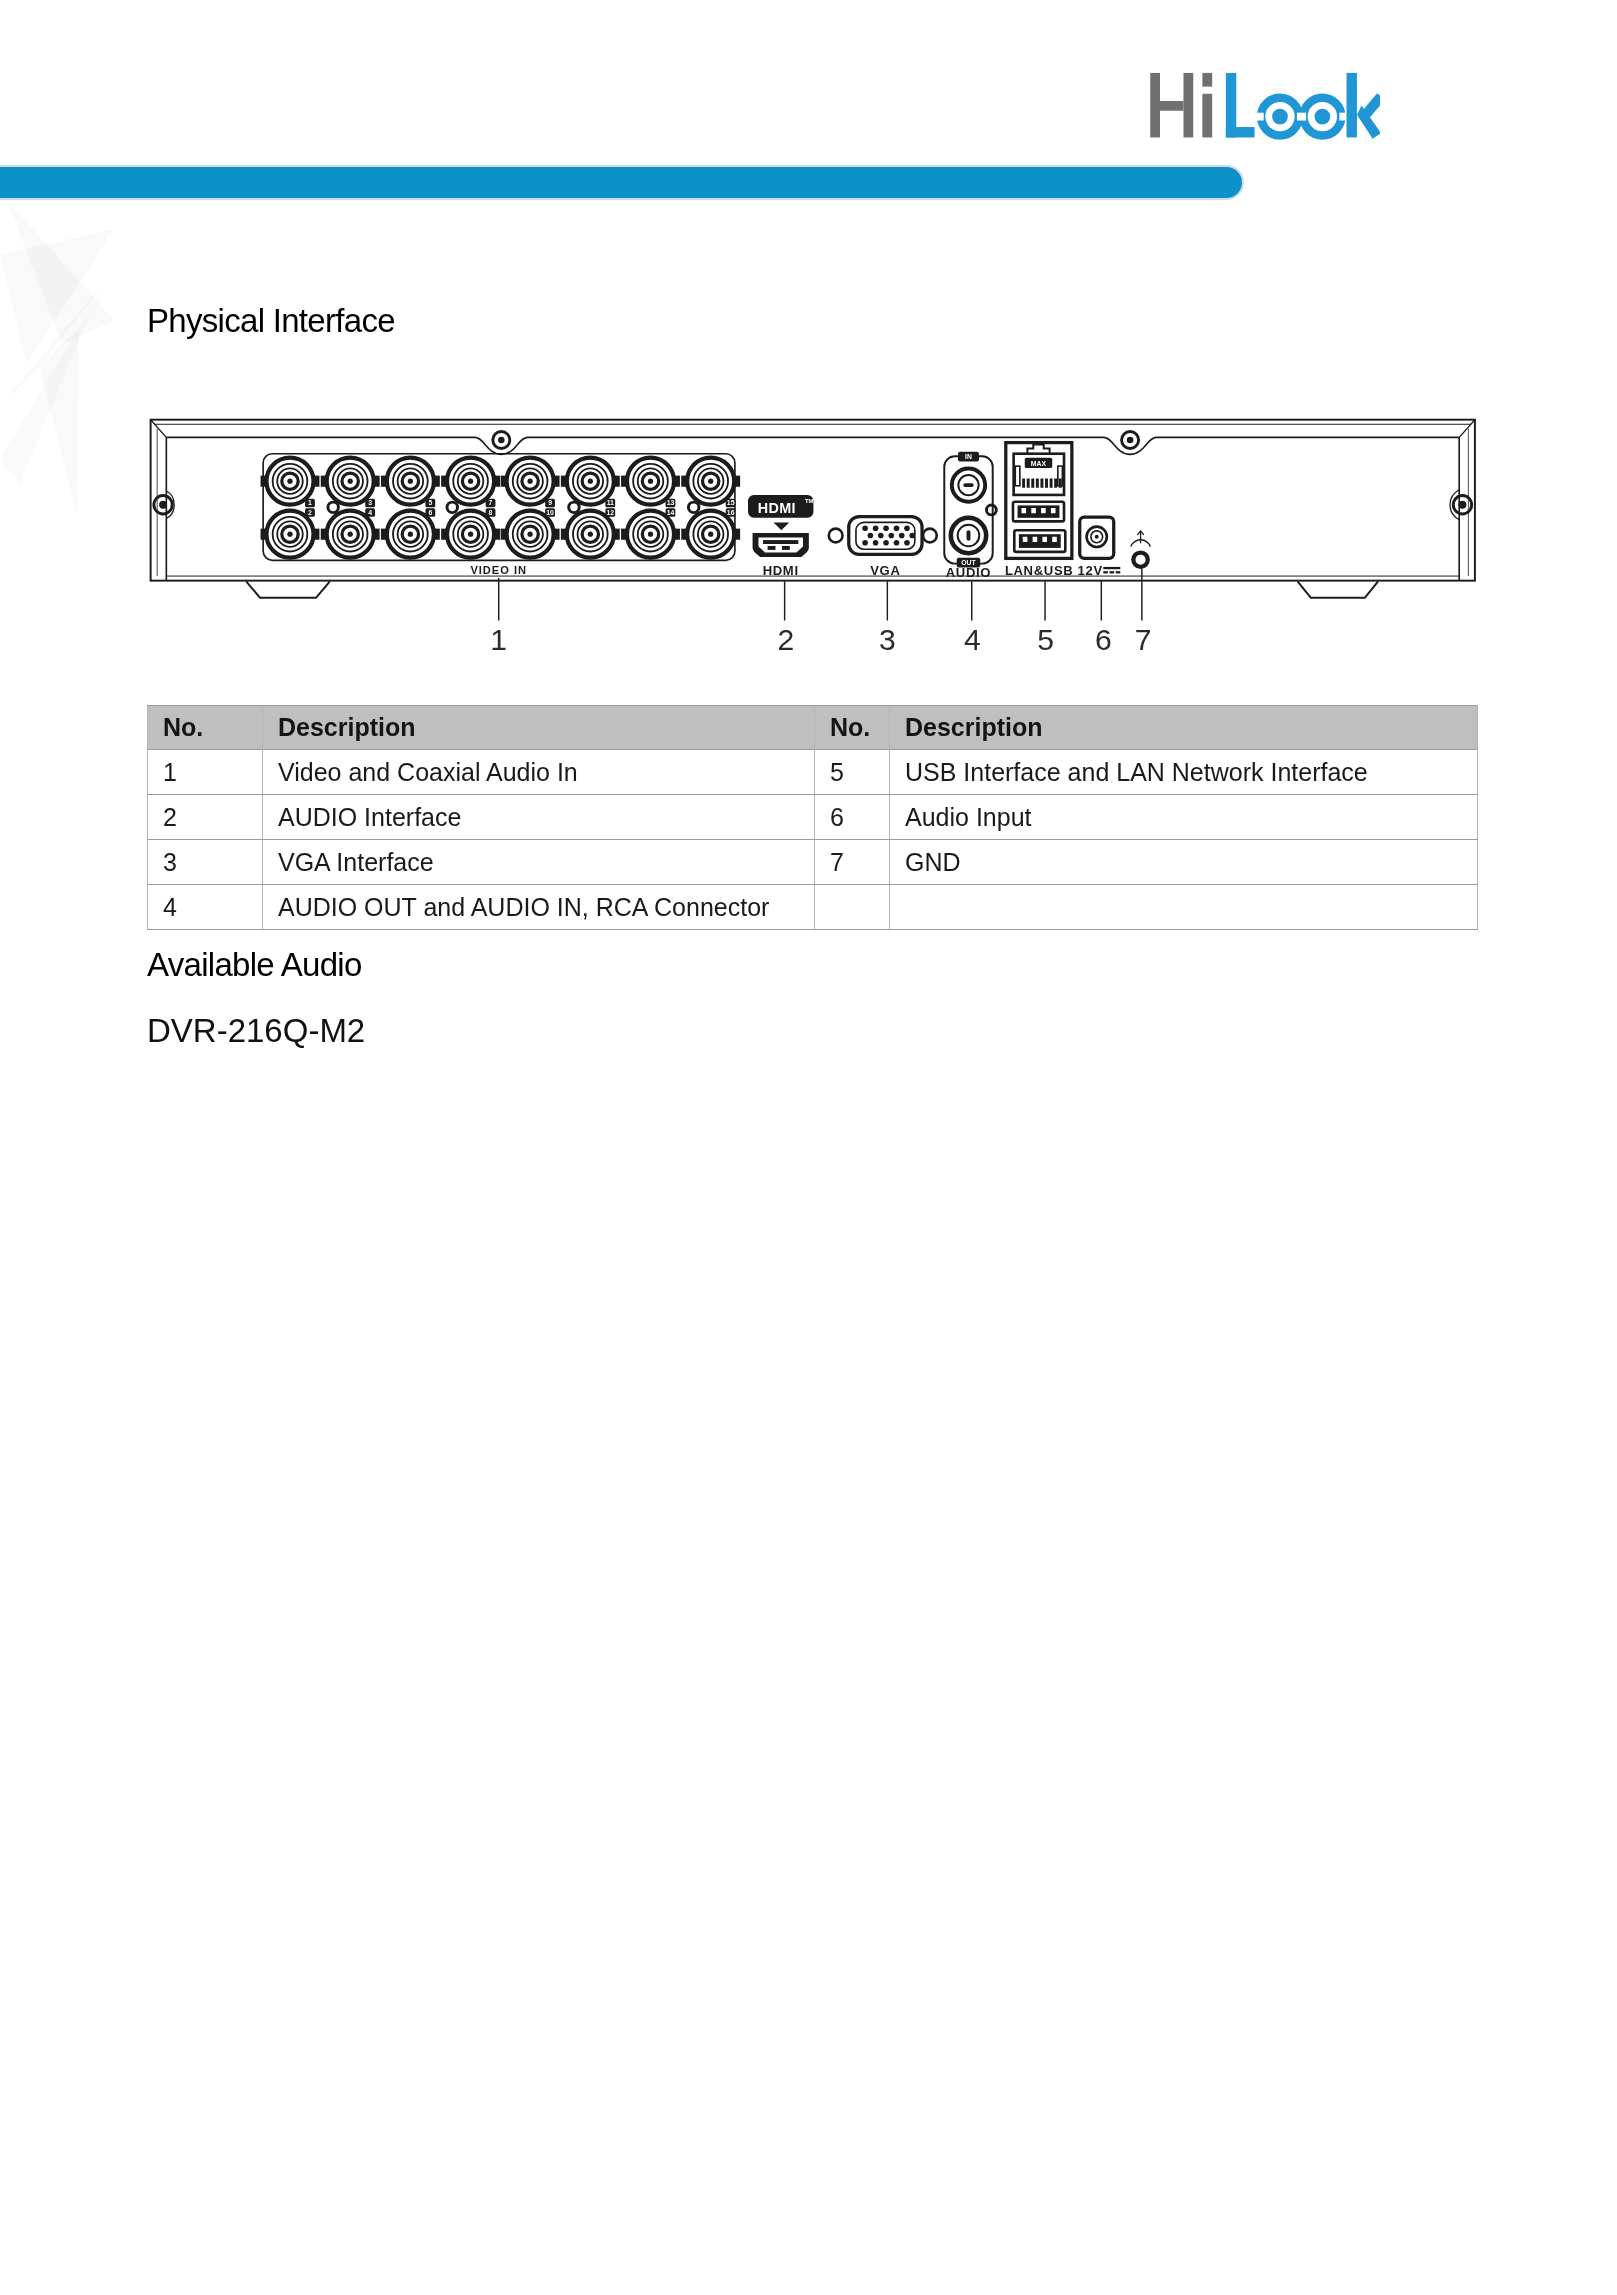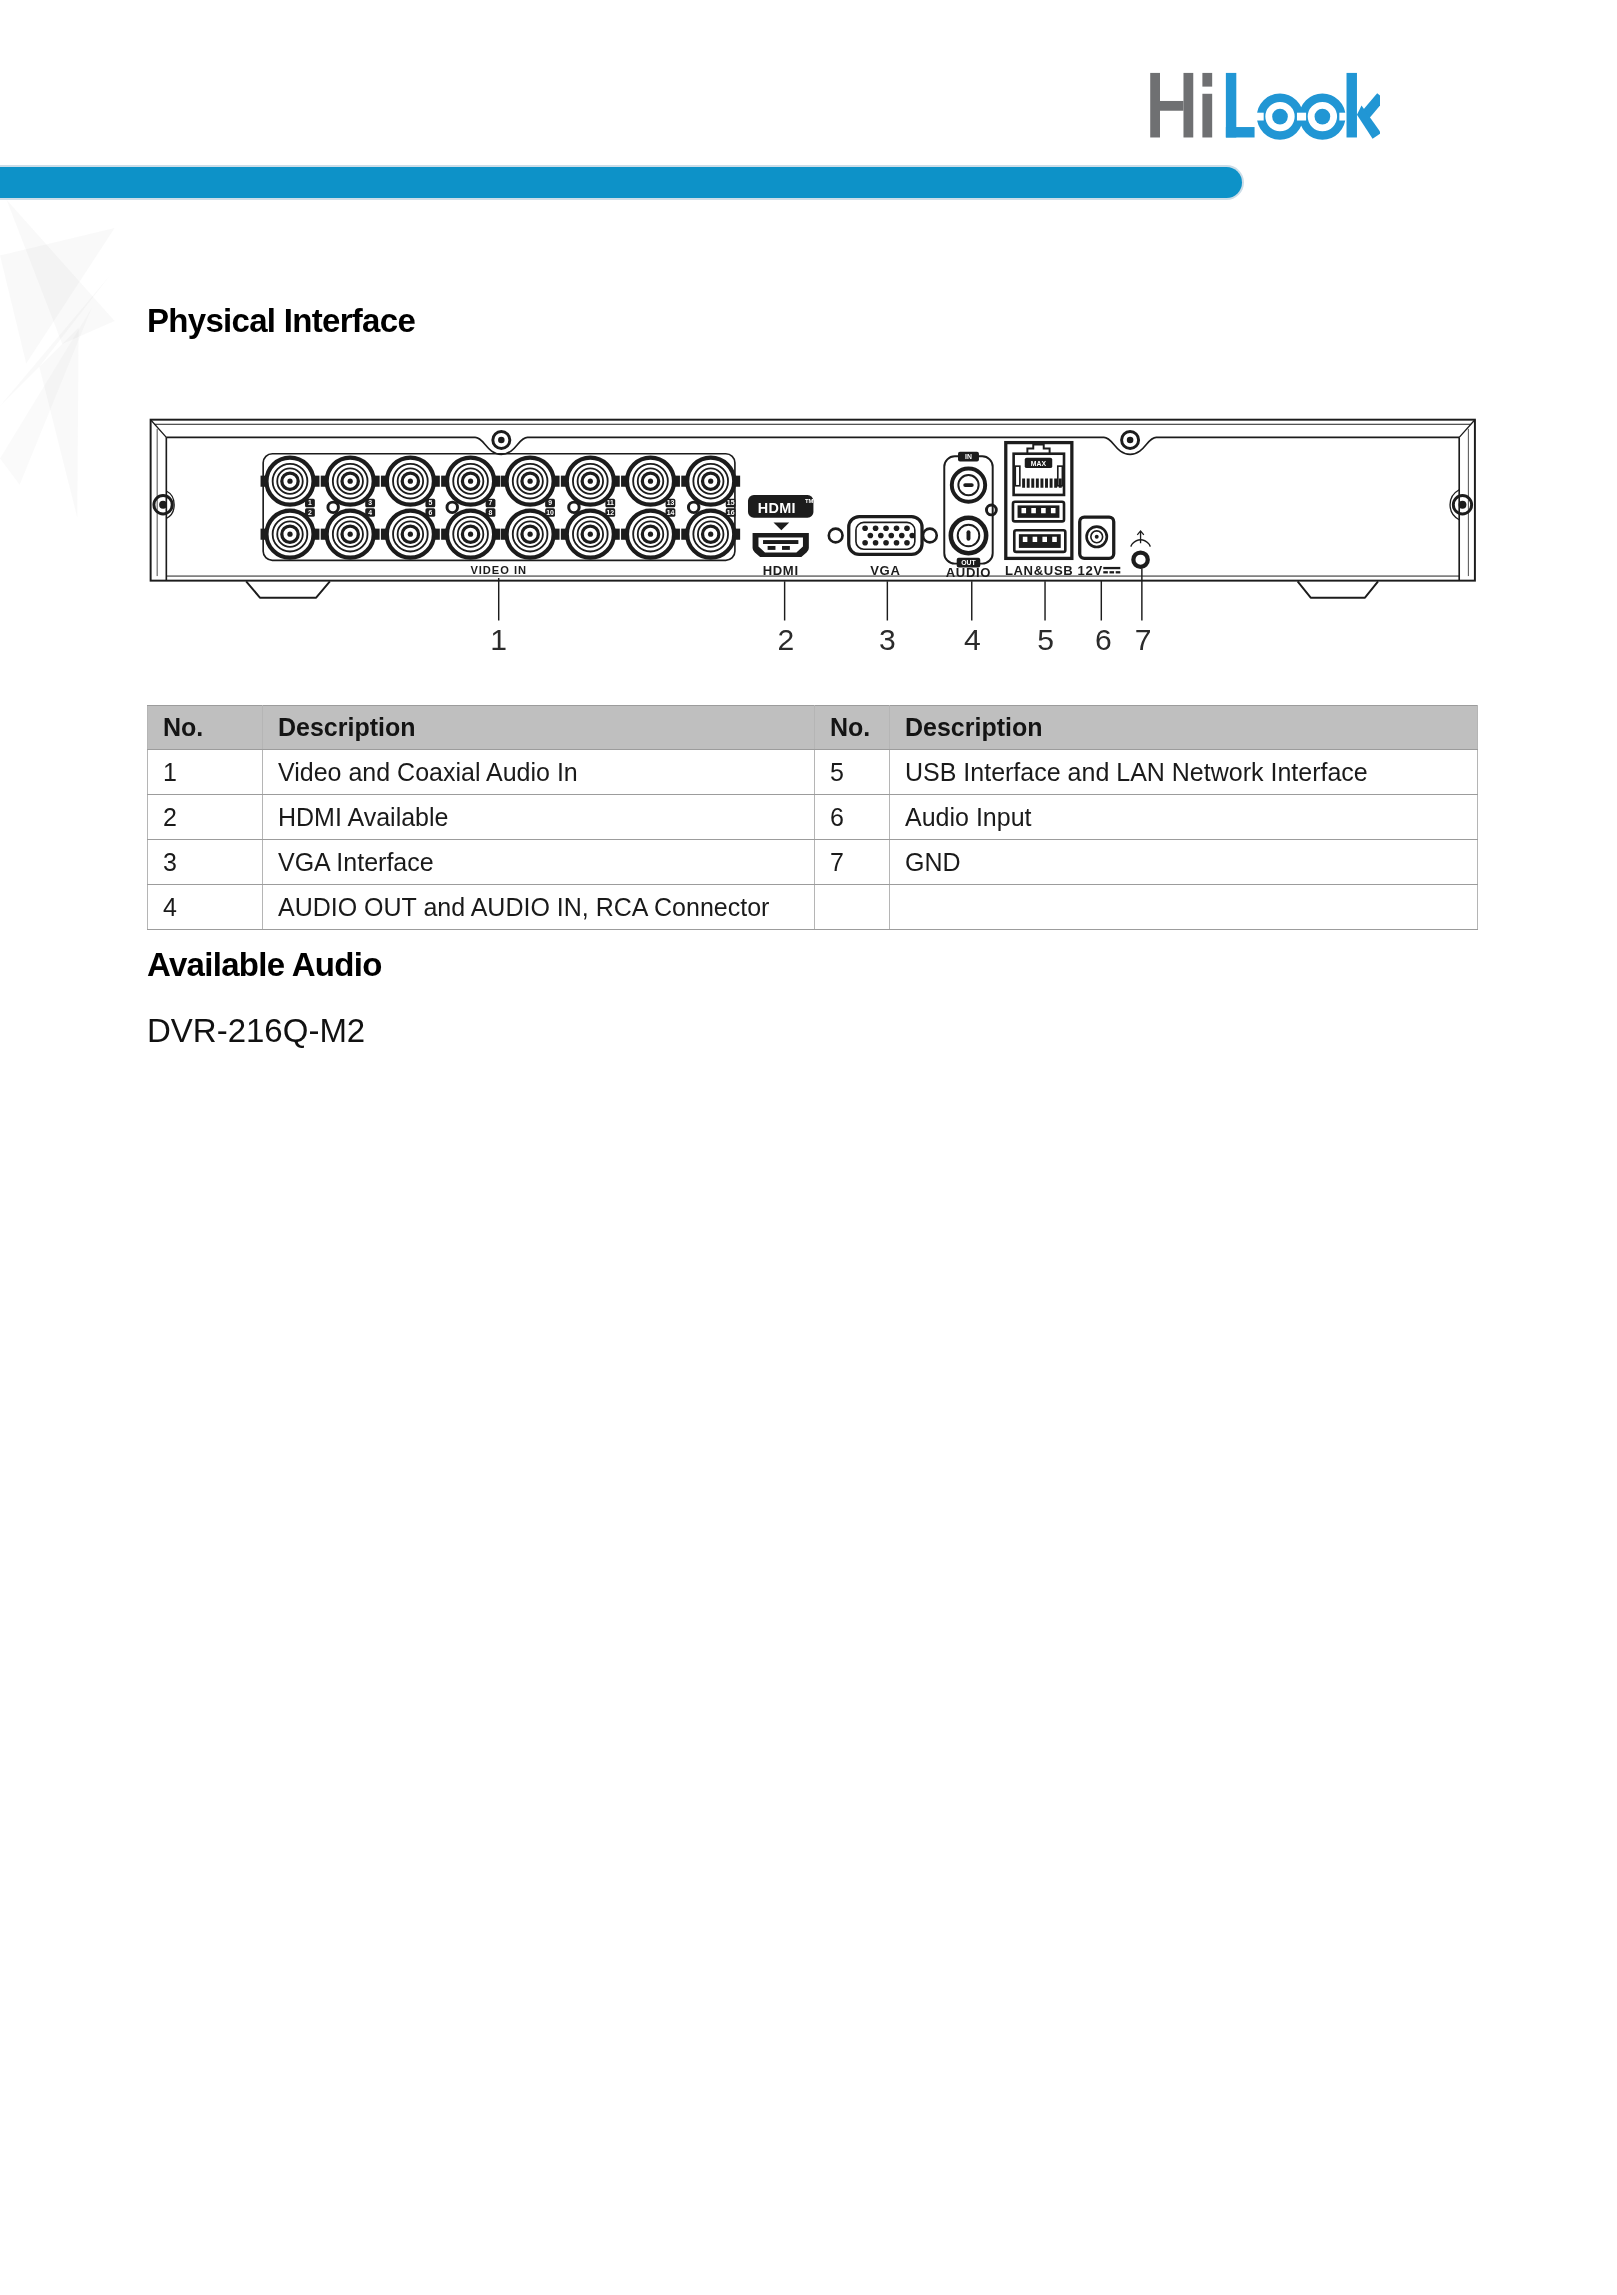--- a/index.html
+++ b/index.html
@@ -19,21 +19,21 @@
     font-family:"Liberation Sans","DejaVu Sans",sans-serif;color:var(--text_dark);
   }
   .watermark{position:absolute;left:0;top:190px;width:131px;height:334px;}
   .logo{position:absolute;left:1150px;top:69px;width:230px;height:75px;}
   .accent-bar{
     position:absolute;left:-5.2px;top:167px;width:1247px;height:31px;
     background:var(--accent_blue);border-radius:0 15.7px 15.7px 0;
     box-shadow:0 0 0 2px #ccdde8;
   }
   .h1{
-    position:absolute;left:147px;margin:0;font-size:33px;font-weight:700;
+    position:absolute;left:147px;margin:0;font-size:33px;font-weight:400;
     color:#000;letter-spacing:-0.7px;line-height:37px;white-space:nowrap;
   }
   .h1.pi{top:302px;}
   .h1.am{top:946px;}
   .model{position:absolute;left:147px;top:1016px;font-size:33px;line-height:29px;color:#111;}
   .device{position:absolute;left:131px;top:411px;width:1374px;height:249px;}
 
   
   svg .ln{fill:none;stroke:var(--line_dark);}
   svg .fl{fill:var(--line_dark);stroke:none;}
@@ -323,21 +323,21 @@
     </thead>
     <tbody>
       <tr>
         <td>1</td>
         <td>Video and Coaxial Audio In</td>
         <td>5</td>
         <td>USB Interface and LAN Network Interface</td>
       </tr>
       <tr>
         <td>2</td>
-        <td>HDMI Available</td>
+        <td>AUDIO Interface</td>
         <td>6</td>
         <td>Audio Input</td>
       </tr>
       <tr>
         <td>3</td>
         <td>VGA Interface</td>
         <td>7</td>
         <td>GND</td>
       </tr>
       <tr>

